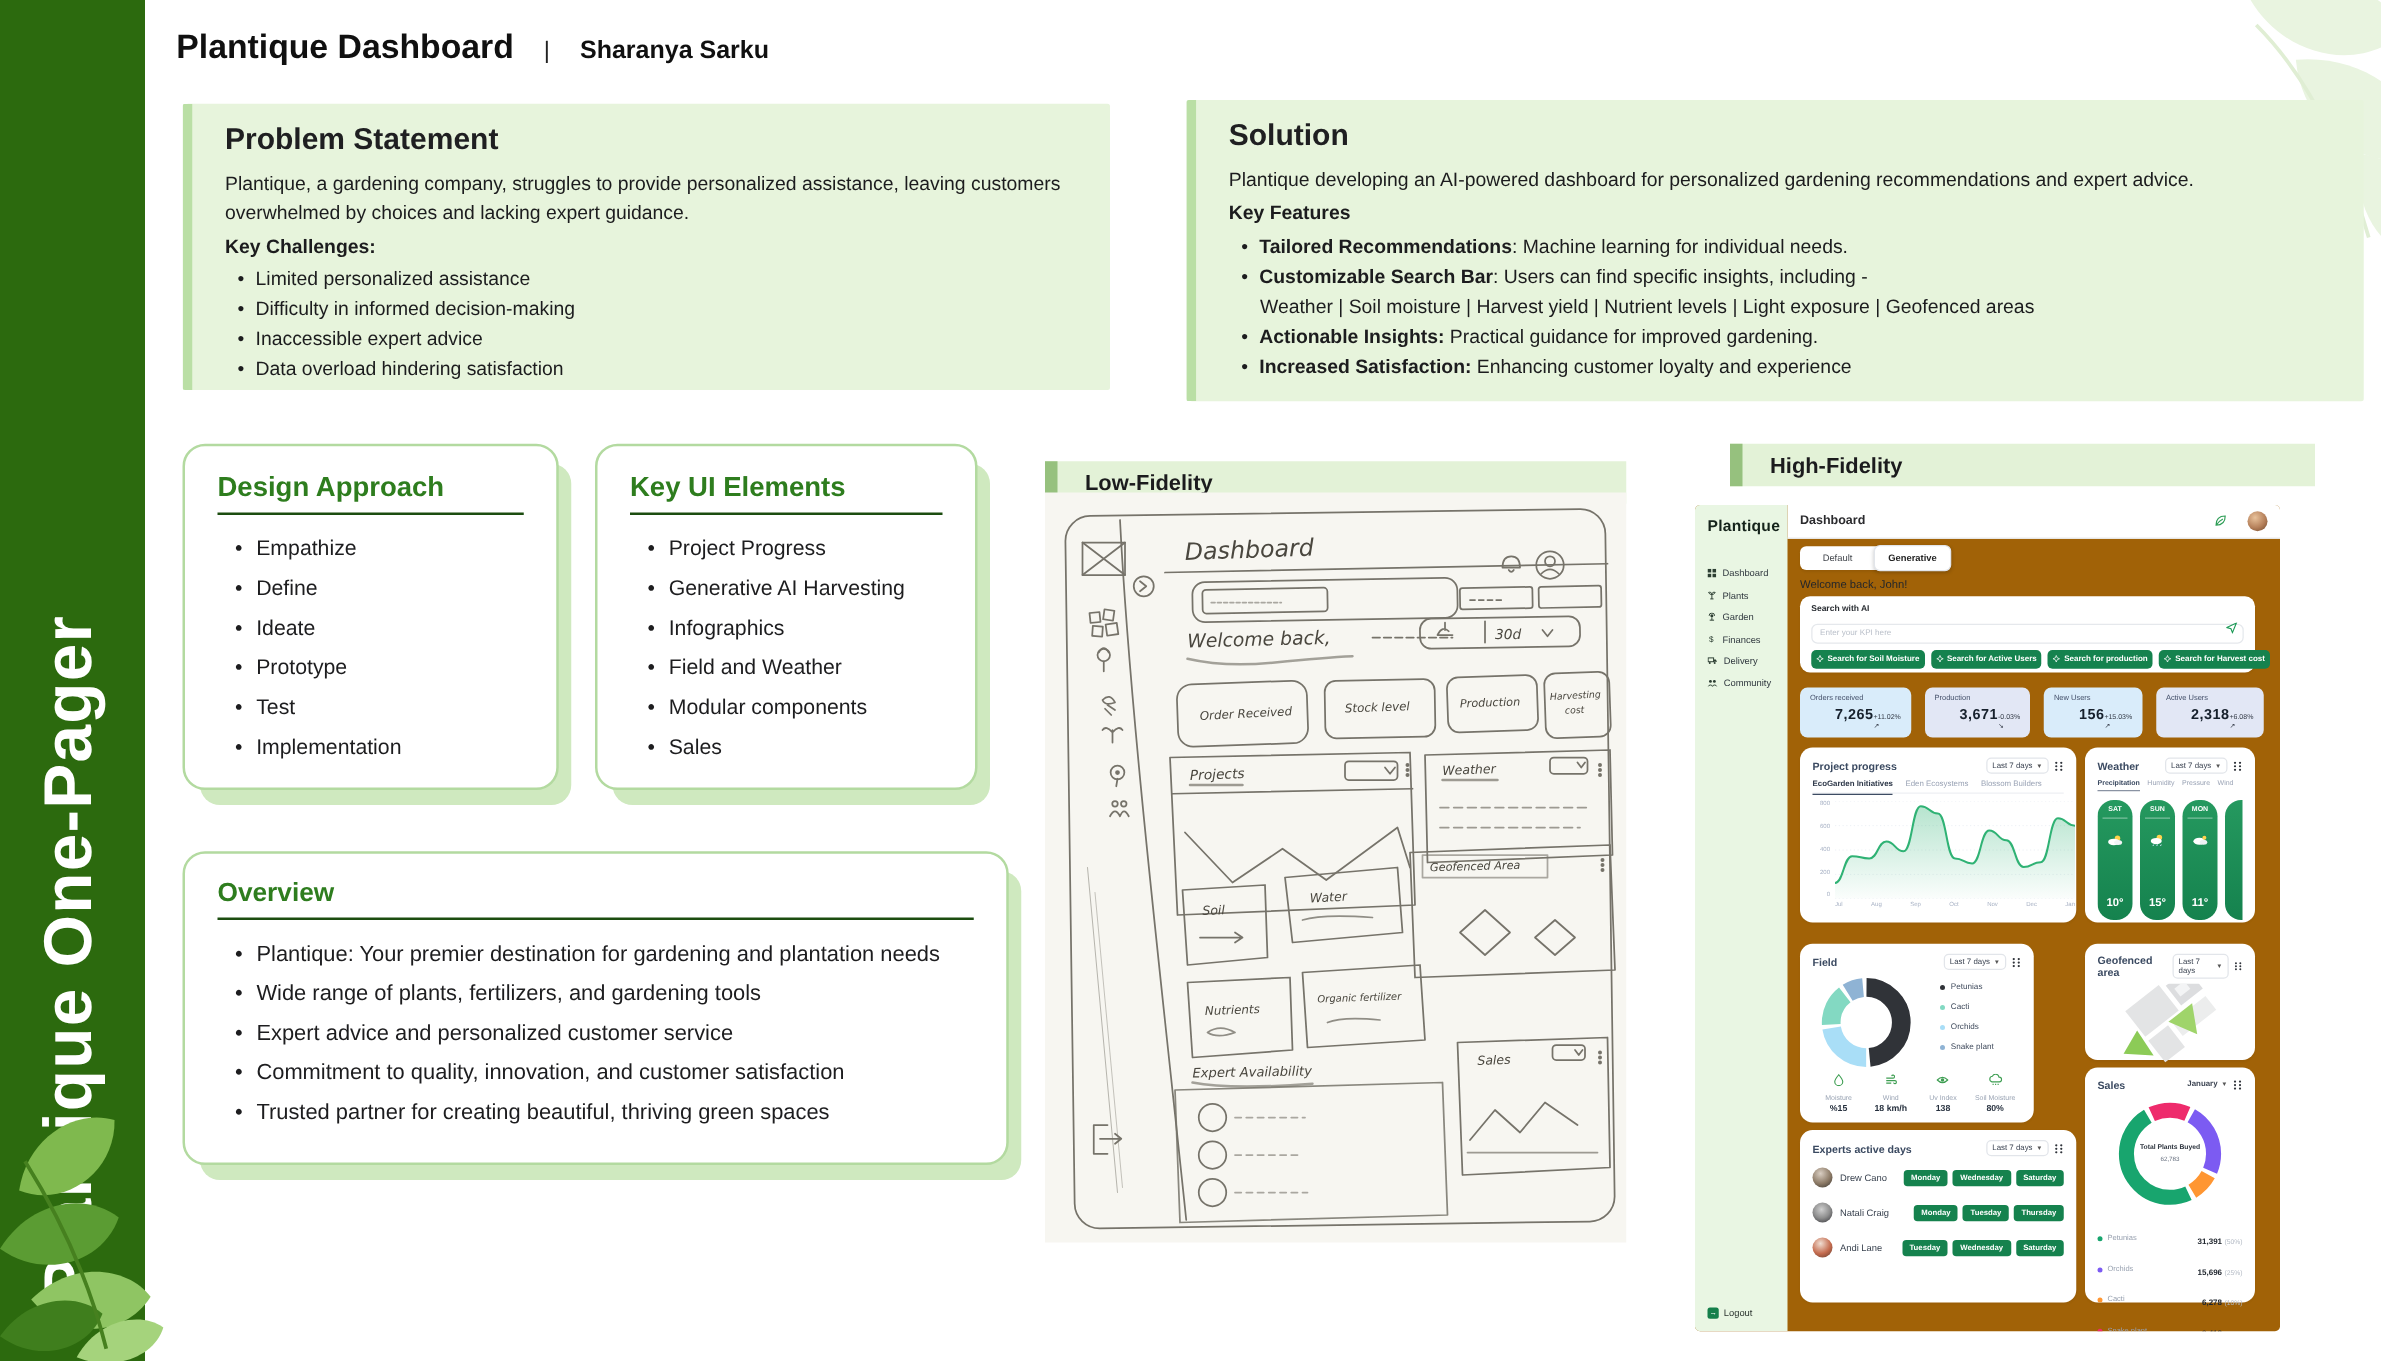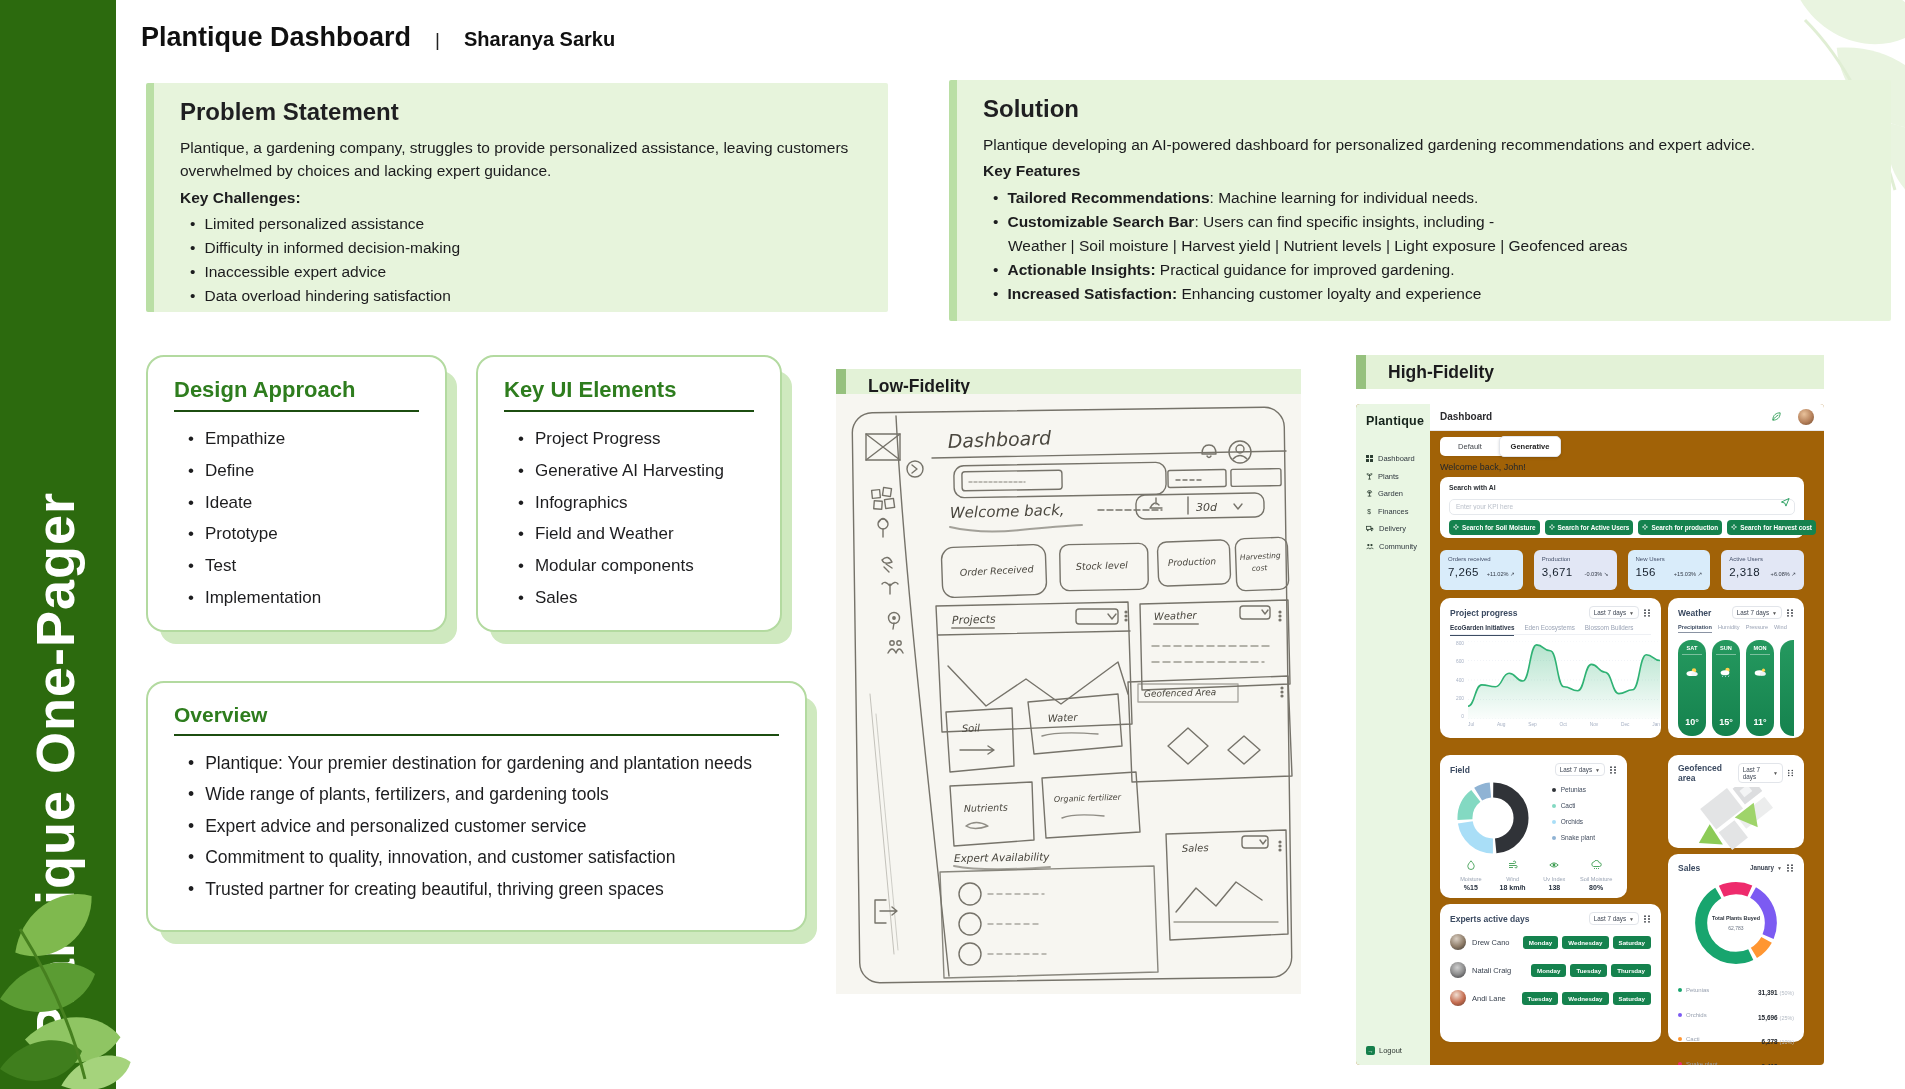--- a/index.html
+++ b/index.html
@@ -45,21 +45,21 @@
   .card-keyui{left:476px;top:355px;width:306px;height:277px;}
   .card-overview{left:146px;top:681px;width:661px;height:251px;}
   .card-overview h3{font-size:21px;}
   .card-overview li{font-size:17.5px;margin-bottom:6px;line-height:1.45;}
 
   
   .sec-label{position:absolute;height:34px;background:#e3f2d7;border-left:10px solid #96c17e;
     display:flex;align-items:center;padding-left:22px;box-sizing:border-box;font-size:17.5px;
     font-weight:700;color:#1b1b1d;z-index:2;}
   .sec-lowfi{left:836px;top:369px;width:465px;}
-  .sec-hifi{left:1356px;top:355px;width:468px;}
+  .sec-hifi{left:1384px;top:355px;width:468px;}
 
   
   .sketch{position:absolute;left:836px;top:394px;width:465px;height:600px;background:#f7f6f1;z-index:2;}
   .sketch svg{display:block;}
   .sk-s{stroke:#76736a;stroke-width:1.4;fill:none;stroke-linecap:round;stroke-linejoin:round;}
   .sk-t{fill:#4a473f;font-style:italic;font-family:"DejaVu Sans",sans-serif;}
 
   
   .hifi-app{position:absolute;left:1356px;top:404px;width:468px;height:661px;background:#a16207;
     border-radius:4px;overflow:hidden;z-index:2;}
@@ -93,21 +93,21 @@
   .hf-btn-row{display:flex;gap:5px;margin-top:5px;}
   .hf-btn{flex:1;background:#15824e;color:#fff;font-size:6.4px;font-weight:600;padding:4px 4px;border-radius:4px;
     display:flex;align-items:center;justify-content:center;gap:3px;white-space:nowrap;border:none;cursor:pointer;
     font-family:"Liberation Sans",sans-serif;}
   .hf-stats{position:absolute;left:10px;top:146px;width:364px;display:grid;grid-template-columns:repeat(4,1fr);gap:11px;}
   .stat{height:40px;border-radius:6px;padding:6px 8px;box-sizing:border-box;}
   .stat:nth-child(odd){background:#d9ecfa;}
   .stat:nth-child(even){background:#e2e7f5;}
   .stat .lb{font-size:6px;color:#44506a;}
   .stat .row{display:flex;align-items:baseline;justify-content:space-between;margin-top:4px;}
-  .stat .val{font-size:11.5px;font-weight:400;color:#16202c;letter-spacing:.4px;}
+  .stat .val{font-size:11.5px;font-weight:700;color:#16202c;letter-spacing:.4px;margin-left:20px;}
   .stat .delta{font-size:5.6px;color:#333a46;}
 
   .hf-card{position:absolute;background:#fff;border-radius:10px;padding:8px 10px;box-sizing:border-box;
     box-shadow:0 1px 2px rgba(16,24,40,.05);}
   .hd{display:flex;align-items:center;gap:4px;}
   .hd .ttl{font-size:8.5px;font-weight:700;color:#3b4a61;margin-right:auto;}
   .chip{border:1px solid #e2e5ea;border-radius:4px;font-size:6.3px;color:#3c4452;padding:2px 4px;
     display:flex;align-items:center;gap:3px;background:#fff;cursor:pointer;}
   .chip .caret{font-size:5px;color:#555;}
   .chip.plain{border:none;font-weight:600;padding:2px 0;}

